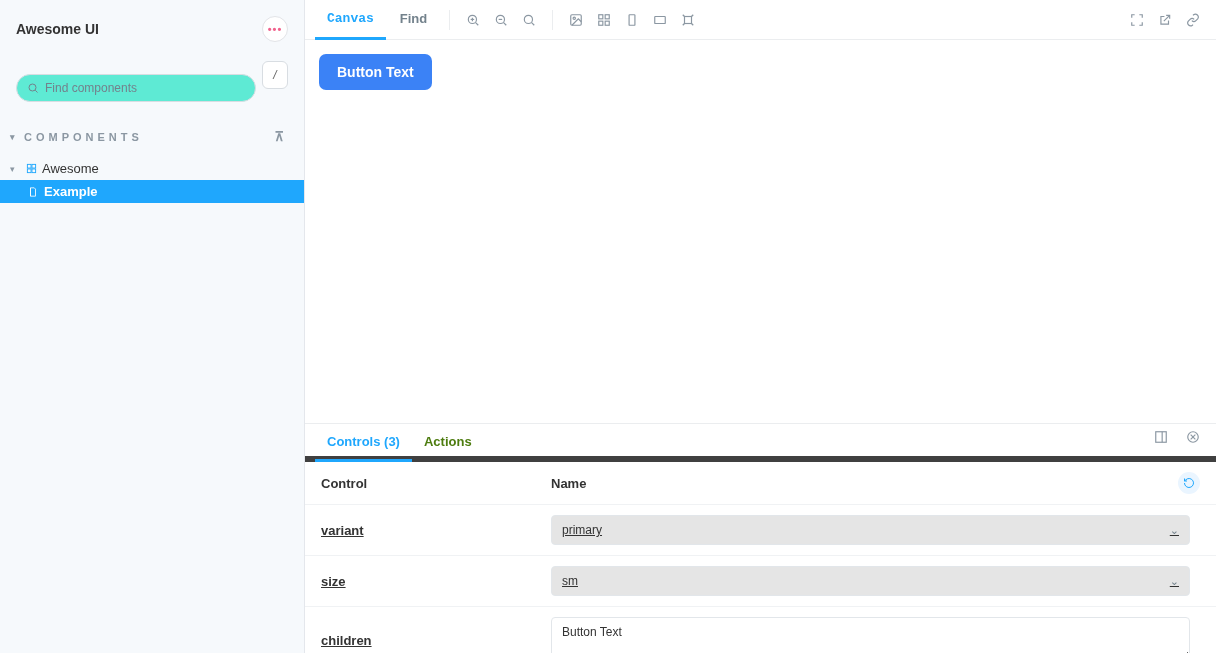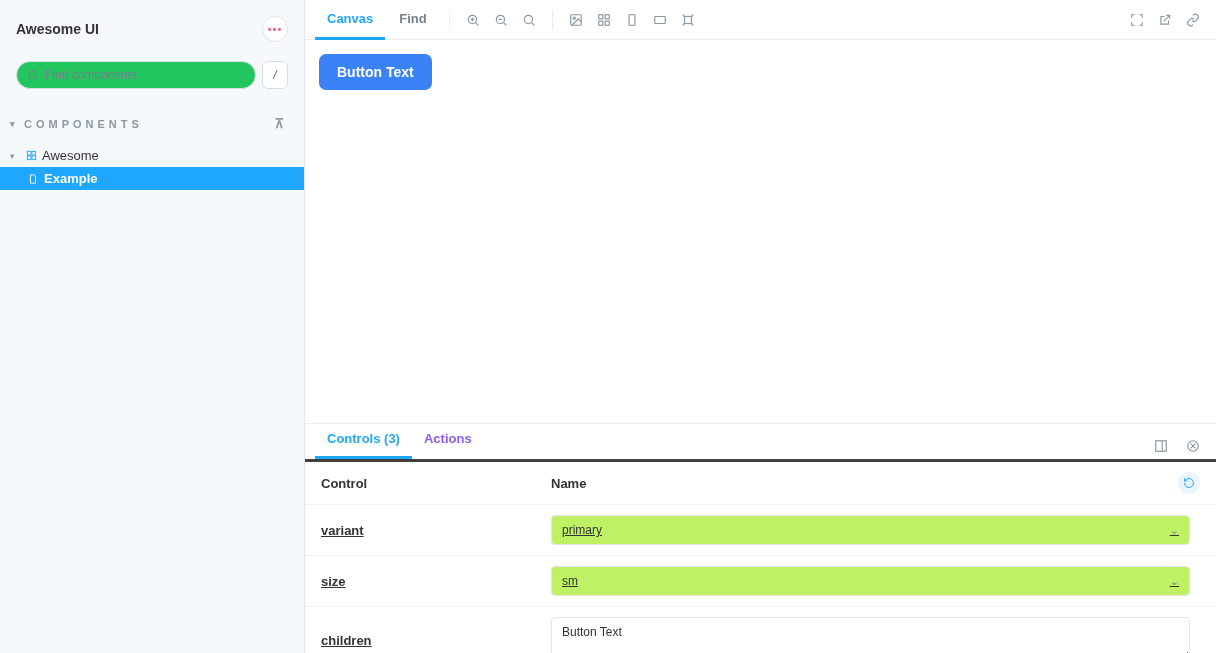--- a/index.html
+++ b/index.html
@@ -50,25 +50,26 @@
     .search-row {
       display: flex;
       padding: 0 16px 10px 16px;
       gap: 6px;
     }
     .search-box {
       flex: 1;
       display: flex;
       align-items: center;
       border: 1px solid #d8dde2;
-      background: #22c55e;
+      background: #5eead4;
       border-radius: 14px;
       padding: 4px 10px;
       height: 28px;
       color: #73828c;
+      margin-top: 13px;
     }
     .search-box input {
       border: none;
       outline: none;
       font-size: 12px;
       flex: 1;
       background: transparent;
       color: #333;
     }
     .search-box input::placeholder { color: #73828c; }
@@ -143,20 +144,21 @@
       align-items: center;
       font-size: 13px;
       font-weight: 700;
       color: #73828c;
       cursor: pointer;
       border-bottom: 3px solid transparent;
     }
     .tab.active {
       color: #1fa7fd;
       border-bottom-color: #1fa7fd;
+      font-family: Liberation Mono, monospace;
     }
     .tb-sep {
       width: 1px;
       height: 20px;
       background: #ebedef;
       margin: 0 8px;
     }
     .icon-btn {
       width: 26px;
       height: 26px;
@@ -188,33 +190,33 @@
     }
 
     .addons {
       border-top: 1px solid #ebedef;
       height: 230px;
       display: flex;
       flex-direction: column;
     }
     .addons-tabs {
       display: flex;
-      align-items: flex-end;
+      align-items: flex-start;
       height: 38px;
-      border-bottom: 3px solid #404040;
+      border-bottom: 6px solid #404040;
       padding: 0 10px;
     }
     .addon-tab {
       padding: 0 12px;
       height: 38px;
       display: flex;
       align-items: center;
       font-size: 13px;
       font-weight: 700;
-      color: #8b5cf6;
+      color: #4d7c0f;
       cursor: pointer;
       border-bottom: 3px solid transparent;
     }
     .addon-tab.active {
       color: #1fa7fd;
       border-bottom-color: #1fa7fd;
     }
     .addons-right {
       margin-left: auto;
       display: flex;
@@ -239,21 +241,21 @@
     .ctrl-row { font-size: 13px; text-decoration: underline; }
     .ctrl-name { font-weight: 700; }
     .ctrl-control { padding-right: 10px; }
     .select {
       width: 100%;
       border: 1px solid #e2e6ea;
       border-radius: 4px;
       padding: 7px 10px;
       font-size: 12px;
       color: #333;
-      background: #bef264;
+      background: #e5e5e5;
       display: flex;
       align-items: center;
       justify-content: space-between;
       cursor: pointer;
     }
     .select .chevd { color: #73828c; font-size: 11px; }
     .txtarea {
       width: 100%;
       border: 1px solid #e2e6ea;
       border-radius: 4px;

